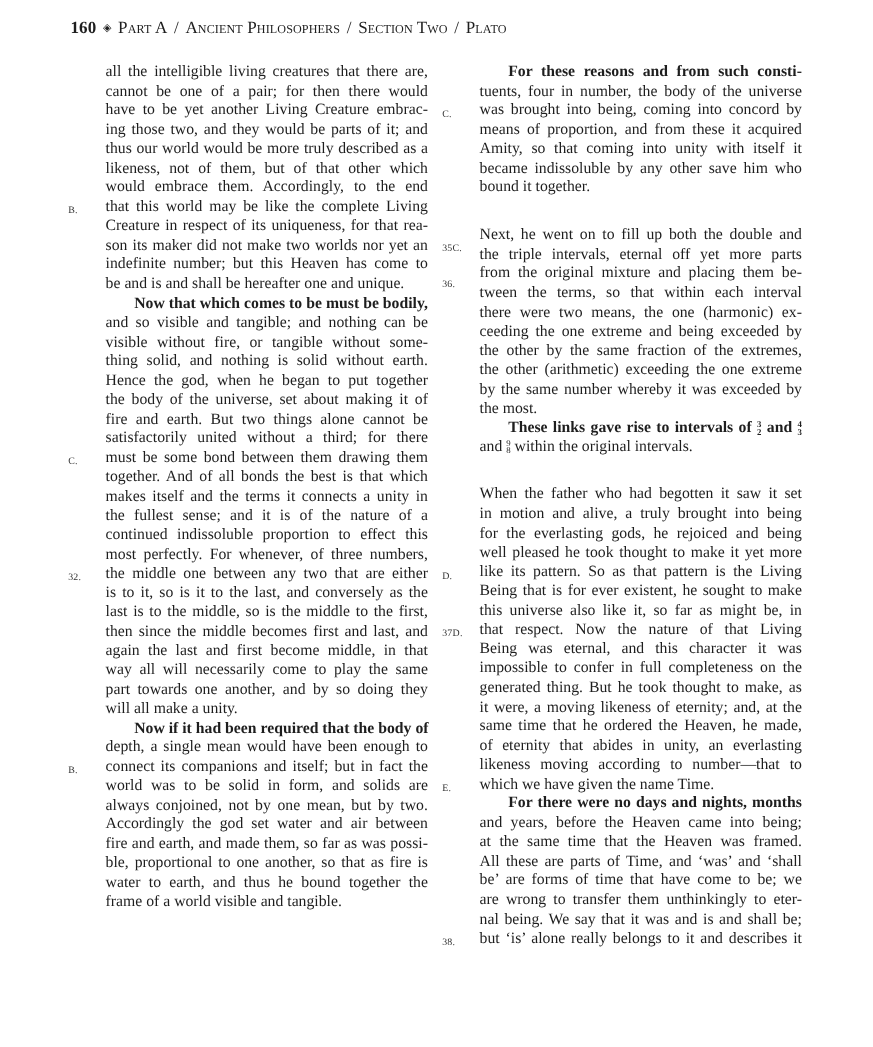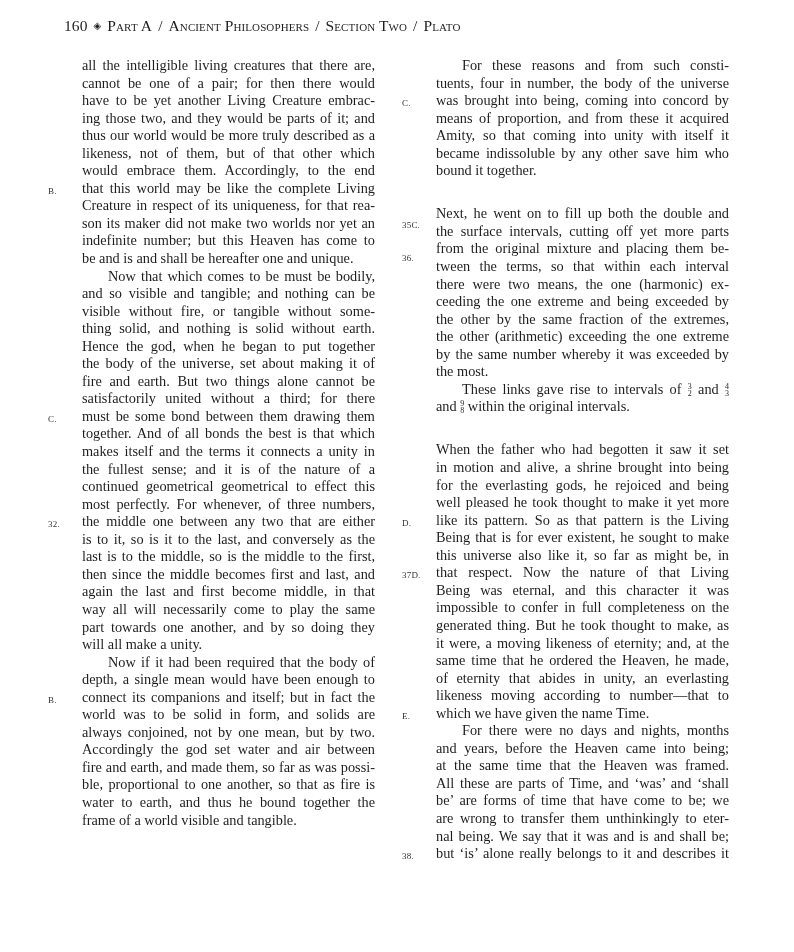--- a/index.html
+++ b/index.html
@@ -1,28 +1,28 @@
 <!DOCTYPE html>
 <html><head>
 <meta charset="utf-8">
 <style>
   html, body { margin:0; padding:0; background:#ffffff; }
   body { width:794px; height:952px; position:relative; overflow:hidden;
          font-family:"Liberation Serif", "DejaVu Serif", serif; color:#1e1e1e; }
   .header { position:absolute; left:64px; top:17px; font-size:15.5px; letter-spacing:0.1px; white-space:nowrap; }
-  .header .pg { margin-right:6px; }
+  .header .pg { margin-right:6px;font-weight:bold; }
   .header .diamond { font-size:10px; vertical-align:2px; margin-right:6px; }
   .header .sc { font-variant:small-caps;font-family:Liberation Serif, serif; }
   .header .sep { margin:0 6px; }
   .col { position:absolute; top:57px; width:293px; font-size:14.3px; line-height:17.55px; }
-  .col.left { left:82px; }
+  .col.left { left:96px; }
   .col.right { left:436px; }
   .line { display:block; white-space:nowrap; text-align:justify; text-align-last:justify; height:17.55px; position:relative; }
   .line.last { text-align-last:left; }
-  .line.indent { padding-left:26px; }
+  .line.indent { padding-left:26px;font-weight:bold; }
   .gap { display:block; height:17.55px; }
   .gap-sm { display:block; height:8px; }
   .marg { position:absolute; font-size:9px; letter-spacing:0.2px; font-variant:small-caps; color:#333; top:3px; text-align:right; width:30px; }
   .col.left .marg { left:-34px; }
   .col.right .marg { left:-34px; }
   .marg.hi { top:-6px; }
   .marg.lo { top:10px; }
   .frac { display:inline-block; font-size:8px; line-height:7px; text-align:center; vertical-align:-2px; }
   .frac span { display:block; }
 </style>
@@ -51,21 +51,21 @@
     <span class="line"><span>visible without fire, or tangible without some-</span></span>
     <span class="line"><span>thing solid, and nothing is solid without earth.</span></span>
     <span class="line"><span>Hence the god, when he began to put together</span></span>
     <span class="line"><span>the body of the universe, set about making it of</span></span>
     <span class="line"><span>fire and earth. But two things alone cannot be</span></span>
     <span class="line"><span>satisfactorily united without a third; for there</span></span>
     <span class="line"><span>must be some bond between them drawing them</span><span class="marg">C.</span></span>
     <span class="line"><span>together. And of all bonds the best is that which</span></span>
     <span class="line"><span>makes itself and the terms it connects a unity in</span></span>
     <span class="line"><span>the fullest sense; and it is of the nature of a</span></span>
-    <span class="line"><span>continued geometrical geometrical to effect this</span></span>
+    <span class="line"><span>continued indissoluble proportion to effect this</span></span>
     <span class="line"><span>most perfectly. For whenever, of three numbers,</span></span>
     <span class="line"><span>the middle one between any two that are either</span><span class="marg">32.</span></span>
     <span class="line"><span>is to it, so is it to the last, and conversely as the</span></span>
     <span class="line"><span>last is to the middle, so is the middle to the first,</span></span>
     <span class="line"><span>then since the middle becomes first and last, and</span></span>
     <span class="line"><span>again the last and first become middle, in that</span></span>
     <span class="line"><span>way all will necessarily come to play the same</span></span>
     <span class="line"><span>part towards one another, and by so doing they</span></span>
     <span class="line last"><span>will all make a unity.</span></span>
     <span class="line indent"><span>Now if it had been required that the body of</span></span>
@@ -87,21 +87,21 @@
       <span class="line"><span>was brought into being, coming into concord by</span><span class="marg">C.</span></span>
       <span class="line"><span>means of proportion, and from these it acquired</span></span>
       <span class="line"><span>Amity, so that coming into unity with itself it</span></span>
       <span class="line"><span>became indissoluble by any other save him who</span></span>
       <span class="line last"><span>bound it together.</span></span>
     </div>
   <span class="gap"></span>
   <span class="gap-sm"></span>
   <div id="rb2">
       <span class="line"><span>Next, he went on to fill up both the double and</span></span>
-      <span class="line"><span>the surface intervals, cutting off yet more parts</span><span class="marg hi">35C.</span></span>
+      <span class="line"><span>the triple intervals, eternal off yet more parts</span><span class="marg hi">35C.</span></span>
       <span class="line"><span>from the original mixture and placing them be-</span><span class="marg lo">36.</span></span>
       <span class="line"><span>tween the terms, so that within each interval</span></span>
       <span class="line"><span>there were two means, the one (harmonic) ex-</span></span>
       <span class="line"><span>ceeding the one extreme and being exceeded by</span></span>
       <span class="line"><span>the other by the same fraction of the extremes,</span></span>
       <span class="line"><span>the other (arithmetic) exceeding the one extreme</span></span>
       <span class="line"><span>by the same number whereby it was exceeded by</span></span>
       <span class="line last"><span>the most.</span></span>
     </div>
   <span class="line indent">
@@ -112,21 +112,21 @@
   </span>
   <span class="line last">
     <span>and</span>
     <span class="frac"><span>9</span><span>8</span></span>
     <span>within the original intervals.</span>
   </span>
   <span class="gap"></span>
   <span class="gap-sm"></span>
   <div id="rb3">
       <span class="line"><span>When the father who had begotten it saw it set</span></span>
-      <span class="line"><span>in motion and alive, a shrine brought into being</span></span>
+      <span class="line"><span>in motion and alive, a truly brought into being</span></span>
       <span class="line"><span>for the everlasting gods, he rejoiced and being</span></span>
       <span class="line"><span>well pleased he took thought to make it yet more</span></span>
       <span class="line"><span>like its pattern. So as that pattern is the Living</span><span class="marg">D.</span></span>
       <span class="line"><span>Being that is for ever existent, he sought to make</span></span>
       <span class="line"><span>this universe also like it, so far as might be, in</span></span>
       <span class="line"><span>that respect. Now the nature of that Living</span><span class="marg">37D.</span></span>
       <span class="line"><span>Being was eternal, and this character it was</span></span>
       <span class="line"><span>impossible to confer in full completeness on the</span></span>
       <span class="line"><span>generated thing. But he took thought to make, as</span></span>
       <span class="line"><span>it were, a moving likeness of eternity; and, at the</span></span>

